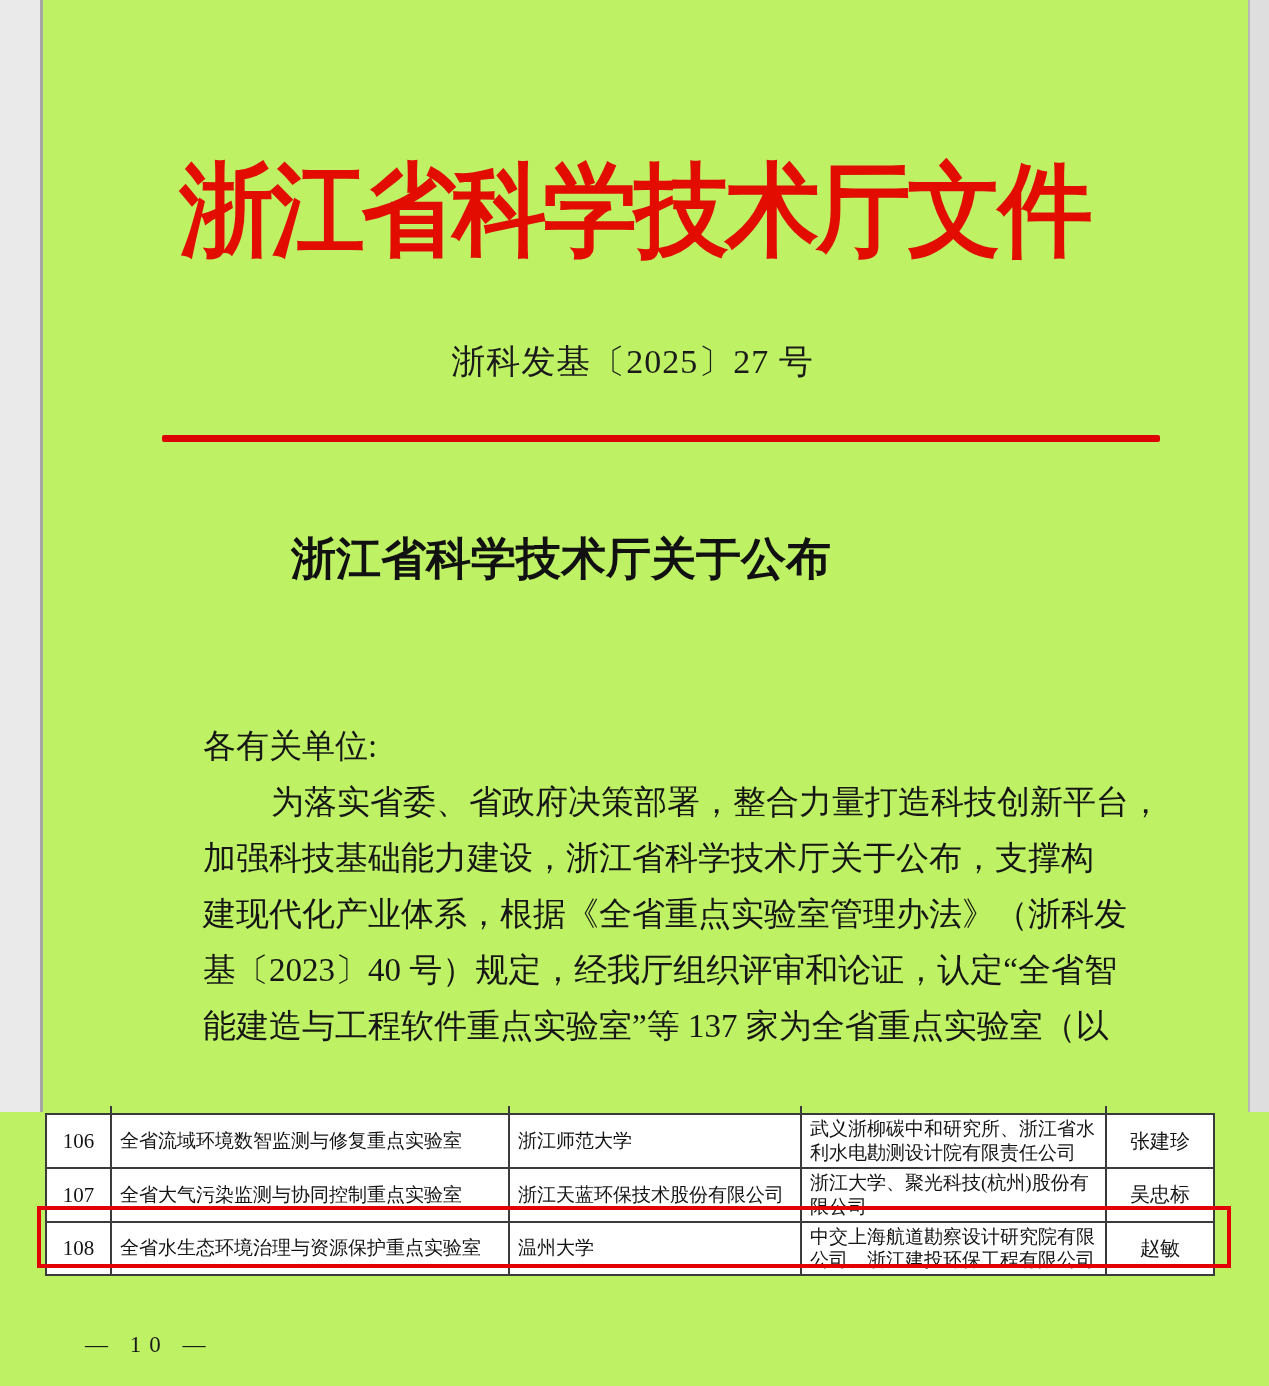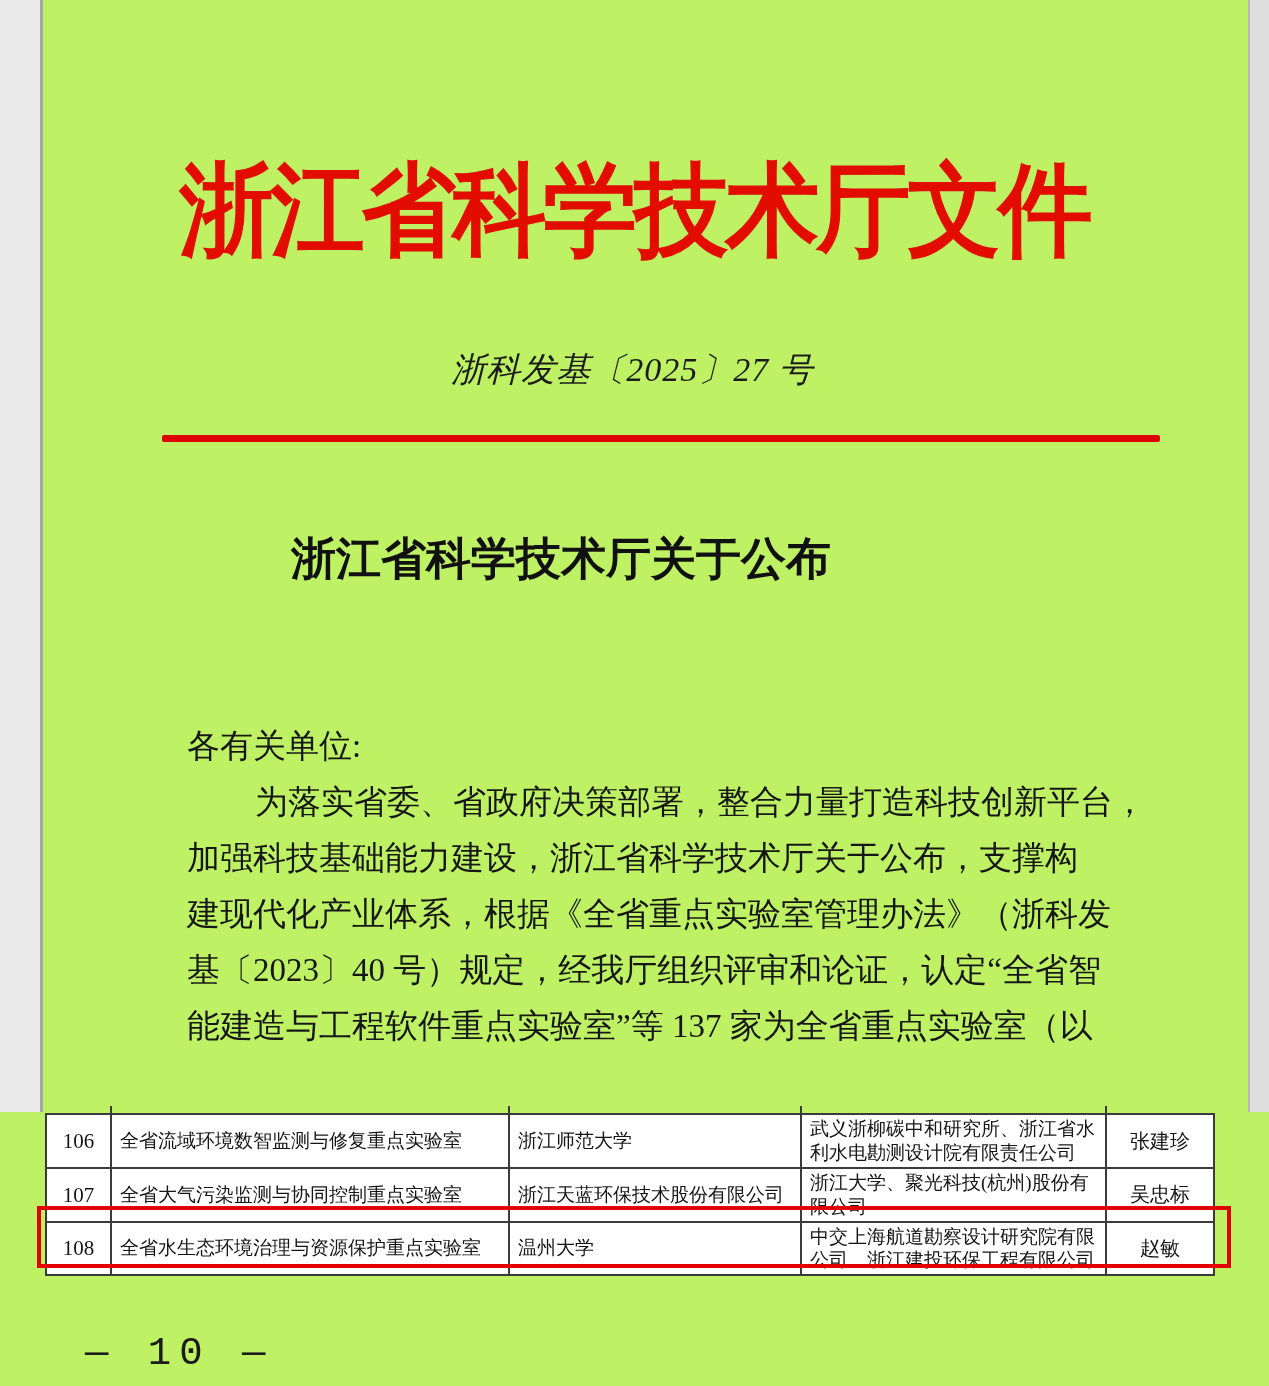--- a/index.html
+++ b/index.html
@@ -23,37 +23,36 @@
   
   .red-header{
     position:absolute;left:0;top:142px;width:1269px;
     text-align:center;
     font-size:94px;font-weight:bold;letter-spacing:-3px;
     color:#e20d00;
     transform:scaleY(1.08);transform-origin:top center;
     white-space:nowrap;
   }
   .doc-number{
-    position:absolute;left:0;top:347px;width:1265px;
+    position:absolute;left:0;top:339px;width:1265px;
     text-align:center;font-size:34px;letter-spacing:1px;
     white-space:nowrap;
-    font-style:italic;
   }
   .red-rule{
     position:absolute;left:162px;top:435px;width:998px;height:7px;
     background:#dd0300;border-radius:2px;
   }
   .notice-title{
     position:absolute;left:0;top:524px;width:1122px;
     text-align:center;font-size:45px;font-weight:bold;
     line-height:71px;letter-spacing:0px;color:#111;
     white-space:nowrap;
   }
   .body-text{
-    position:absolute;left:187px;top:718px;width:920px;
+    position:absolute;left:203px;top:718px;width:920px;
     font-size:33px;line-height:56px;color:#161616;
   }
   .body-text div{white-space:nowrap;}
   .body-text .indent{padding-left:68px;}
   
   table.result-table{
     position:absolute;left:45px;top:1113px;
     border-collapse:collapse;table-layout:fixed;
     width:1168px;
     background:#ffffff;
@@ -76,23 +75,22 @@
   td.c-dir{text-align:center;font-size:20px;}
   
   .stub{position:absolute;top:1106px;width:2px;height:7px;background:#3b3b3b;}
   
   .highlight-box{
     position:absolute;left:37px;top:1206px;width:1186px;height:54px;
     border:4px solid #e20000;background:transparent;
   }
   .page-number{
     position:absolute;left:85px;top:1332px;
-    font-size:39px;letter-spacing:8px;color:#1b1b1b;
+    font-size:23px;letter-spacing:8px;color:#1b1b1b;
     white-space:nowrap;
-    font-family:Liberation Mono, monospace;
   }
 </style>
 </head>
 <body>
 
 <div class="canvas">
 
   <div class="strip-left"></div>
   <div class="strip-right"></div>
 

